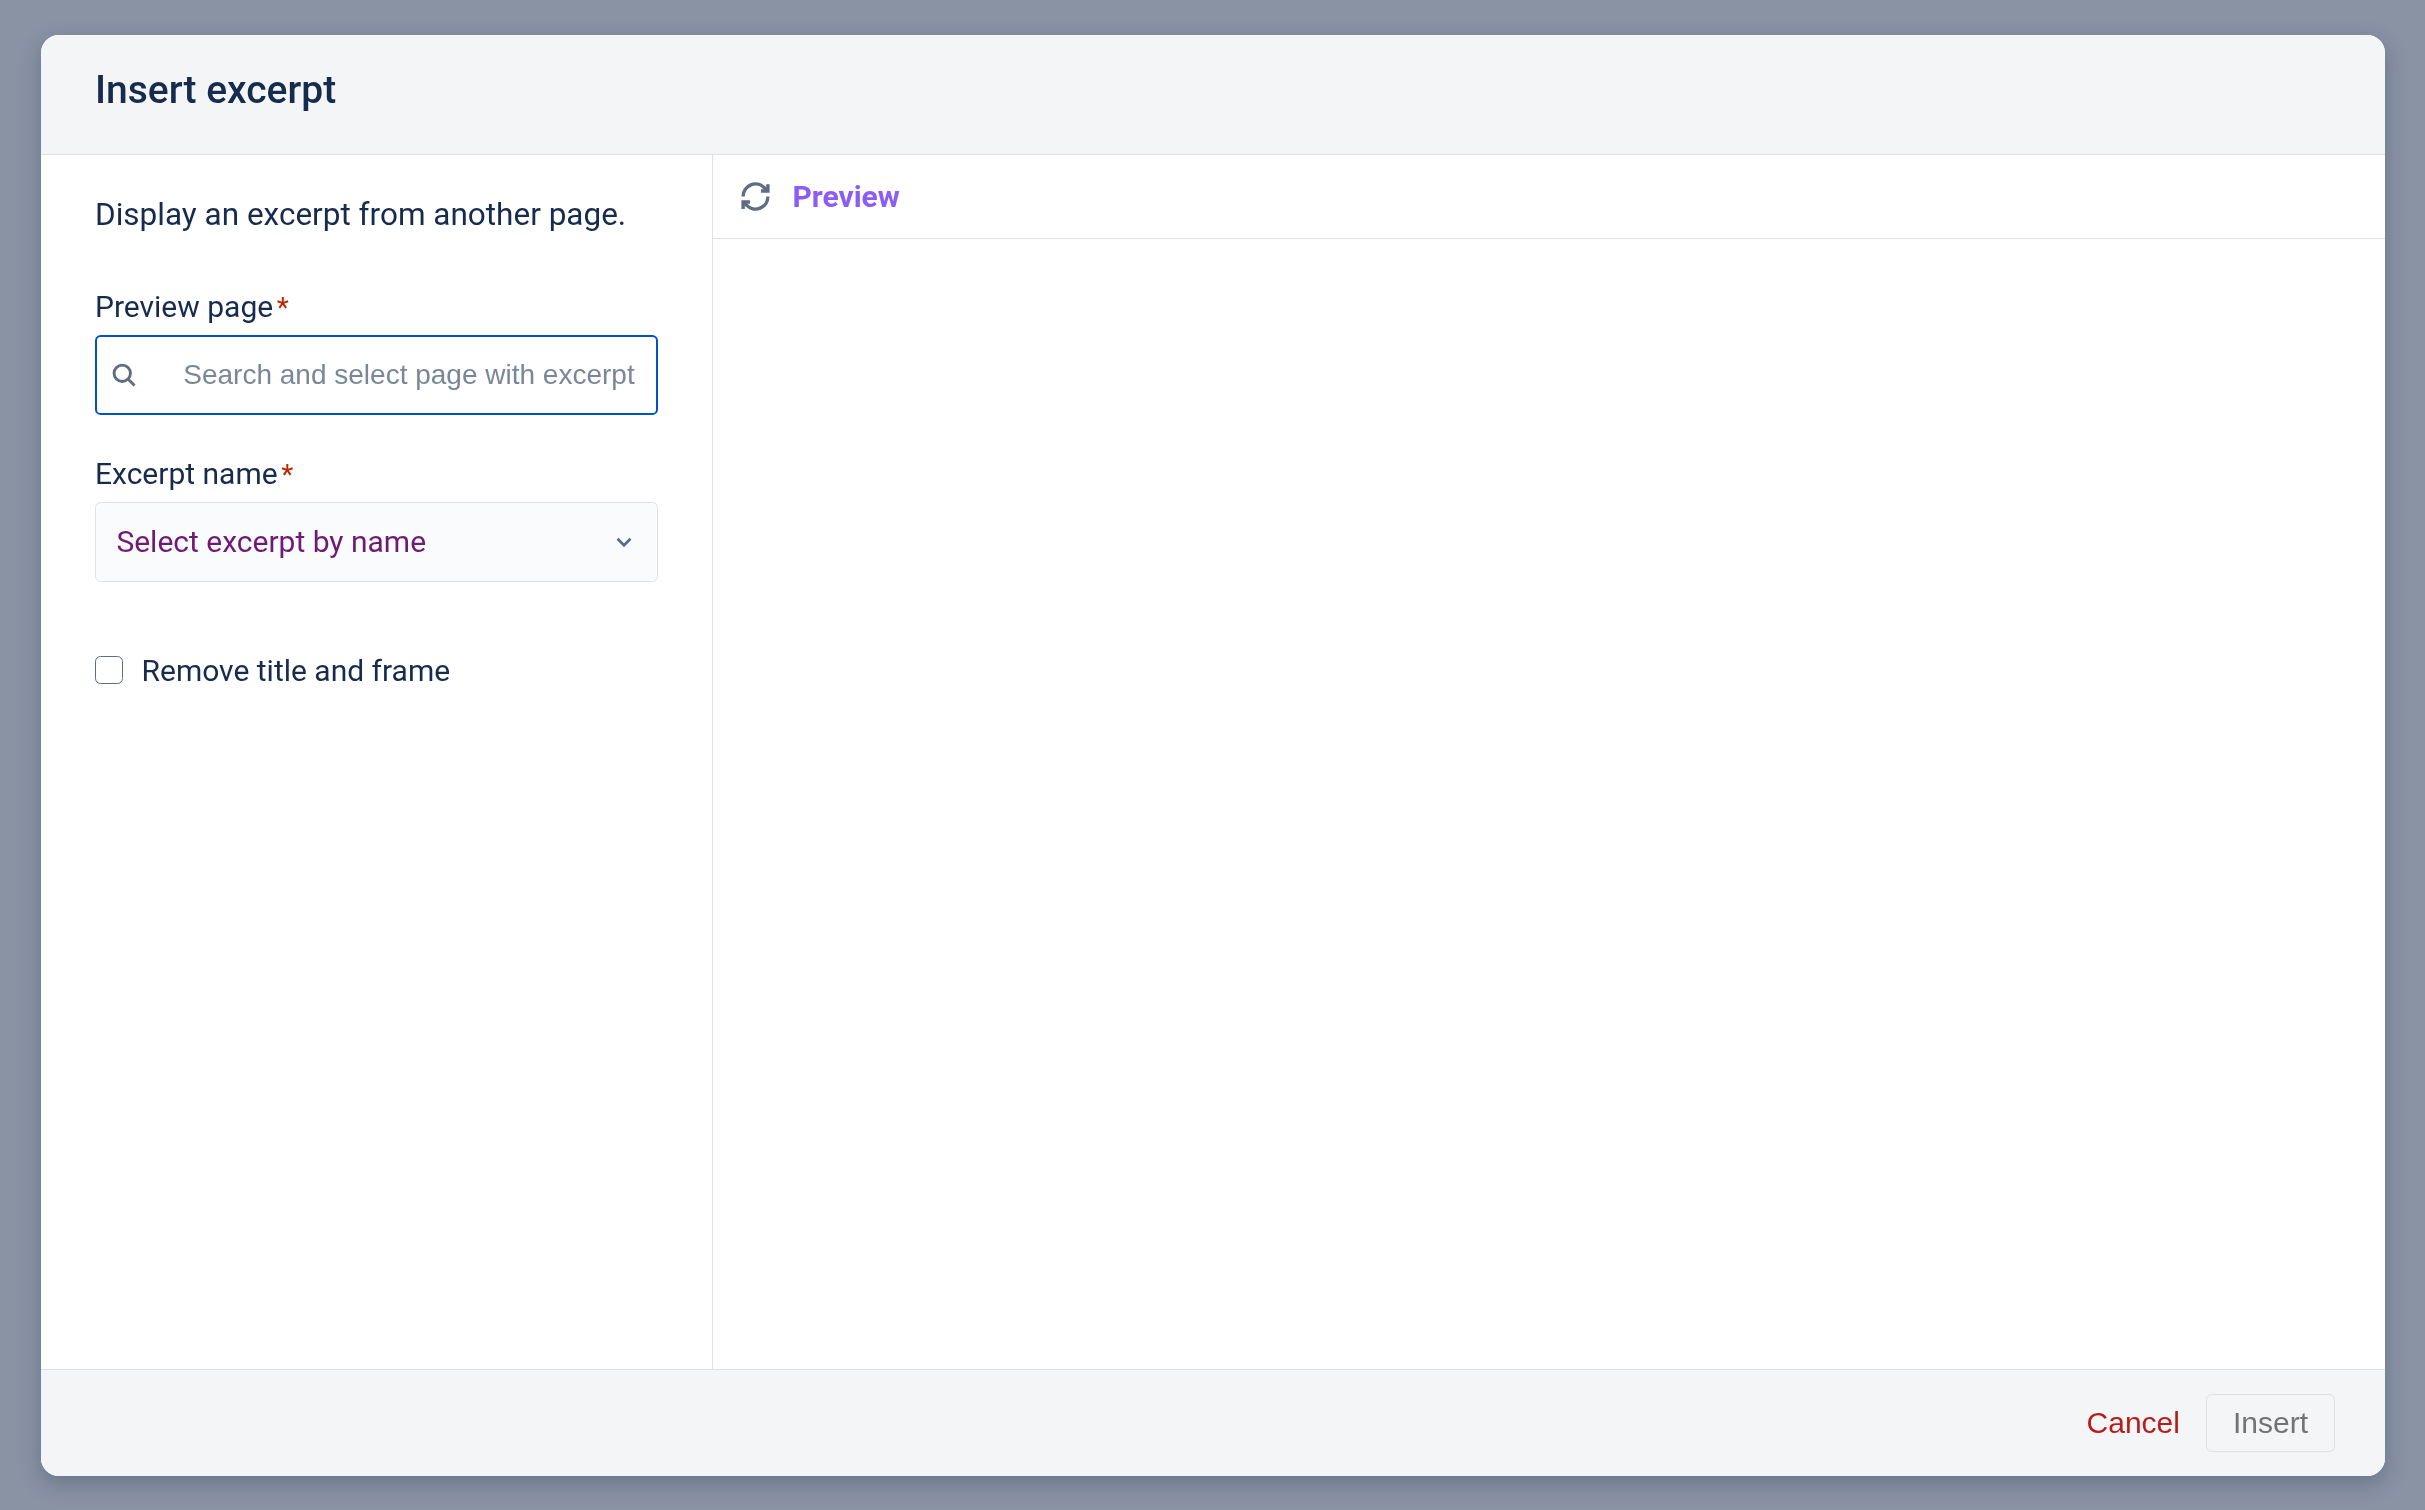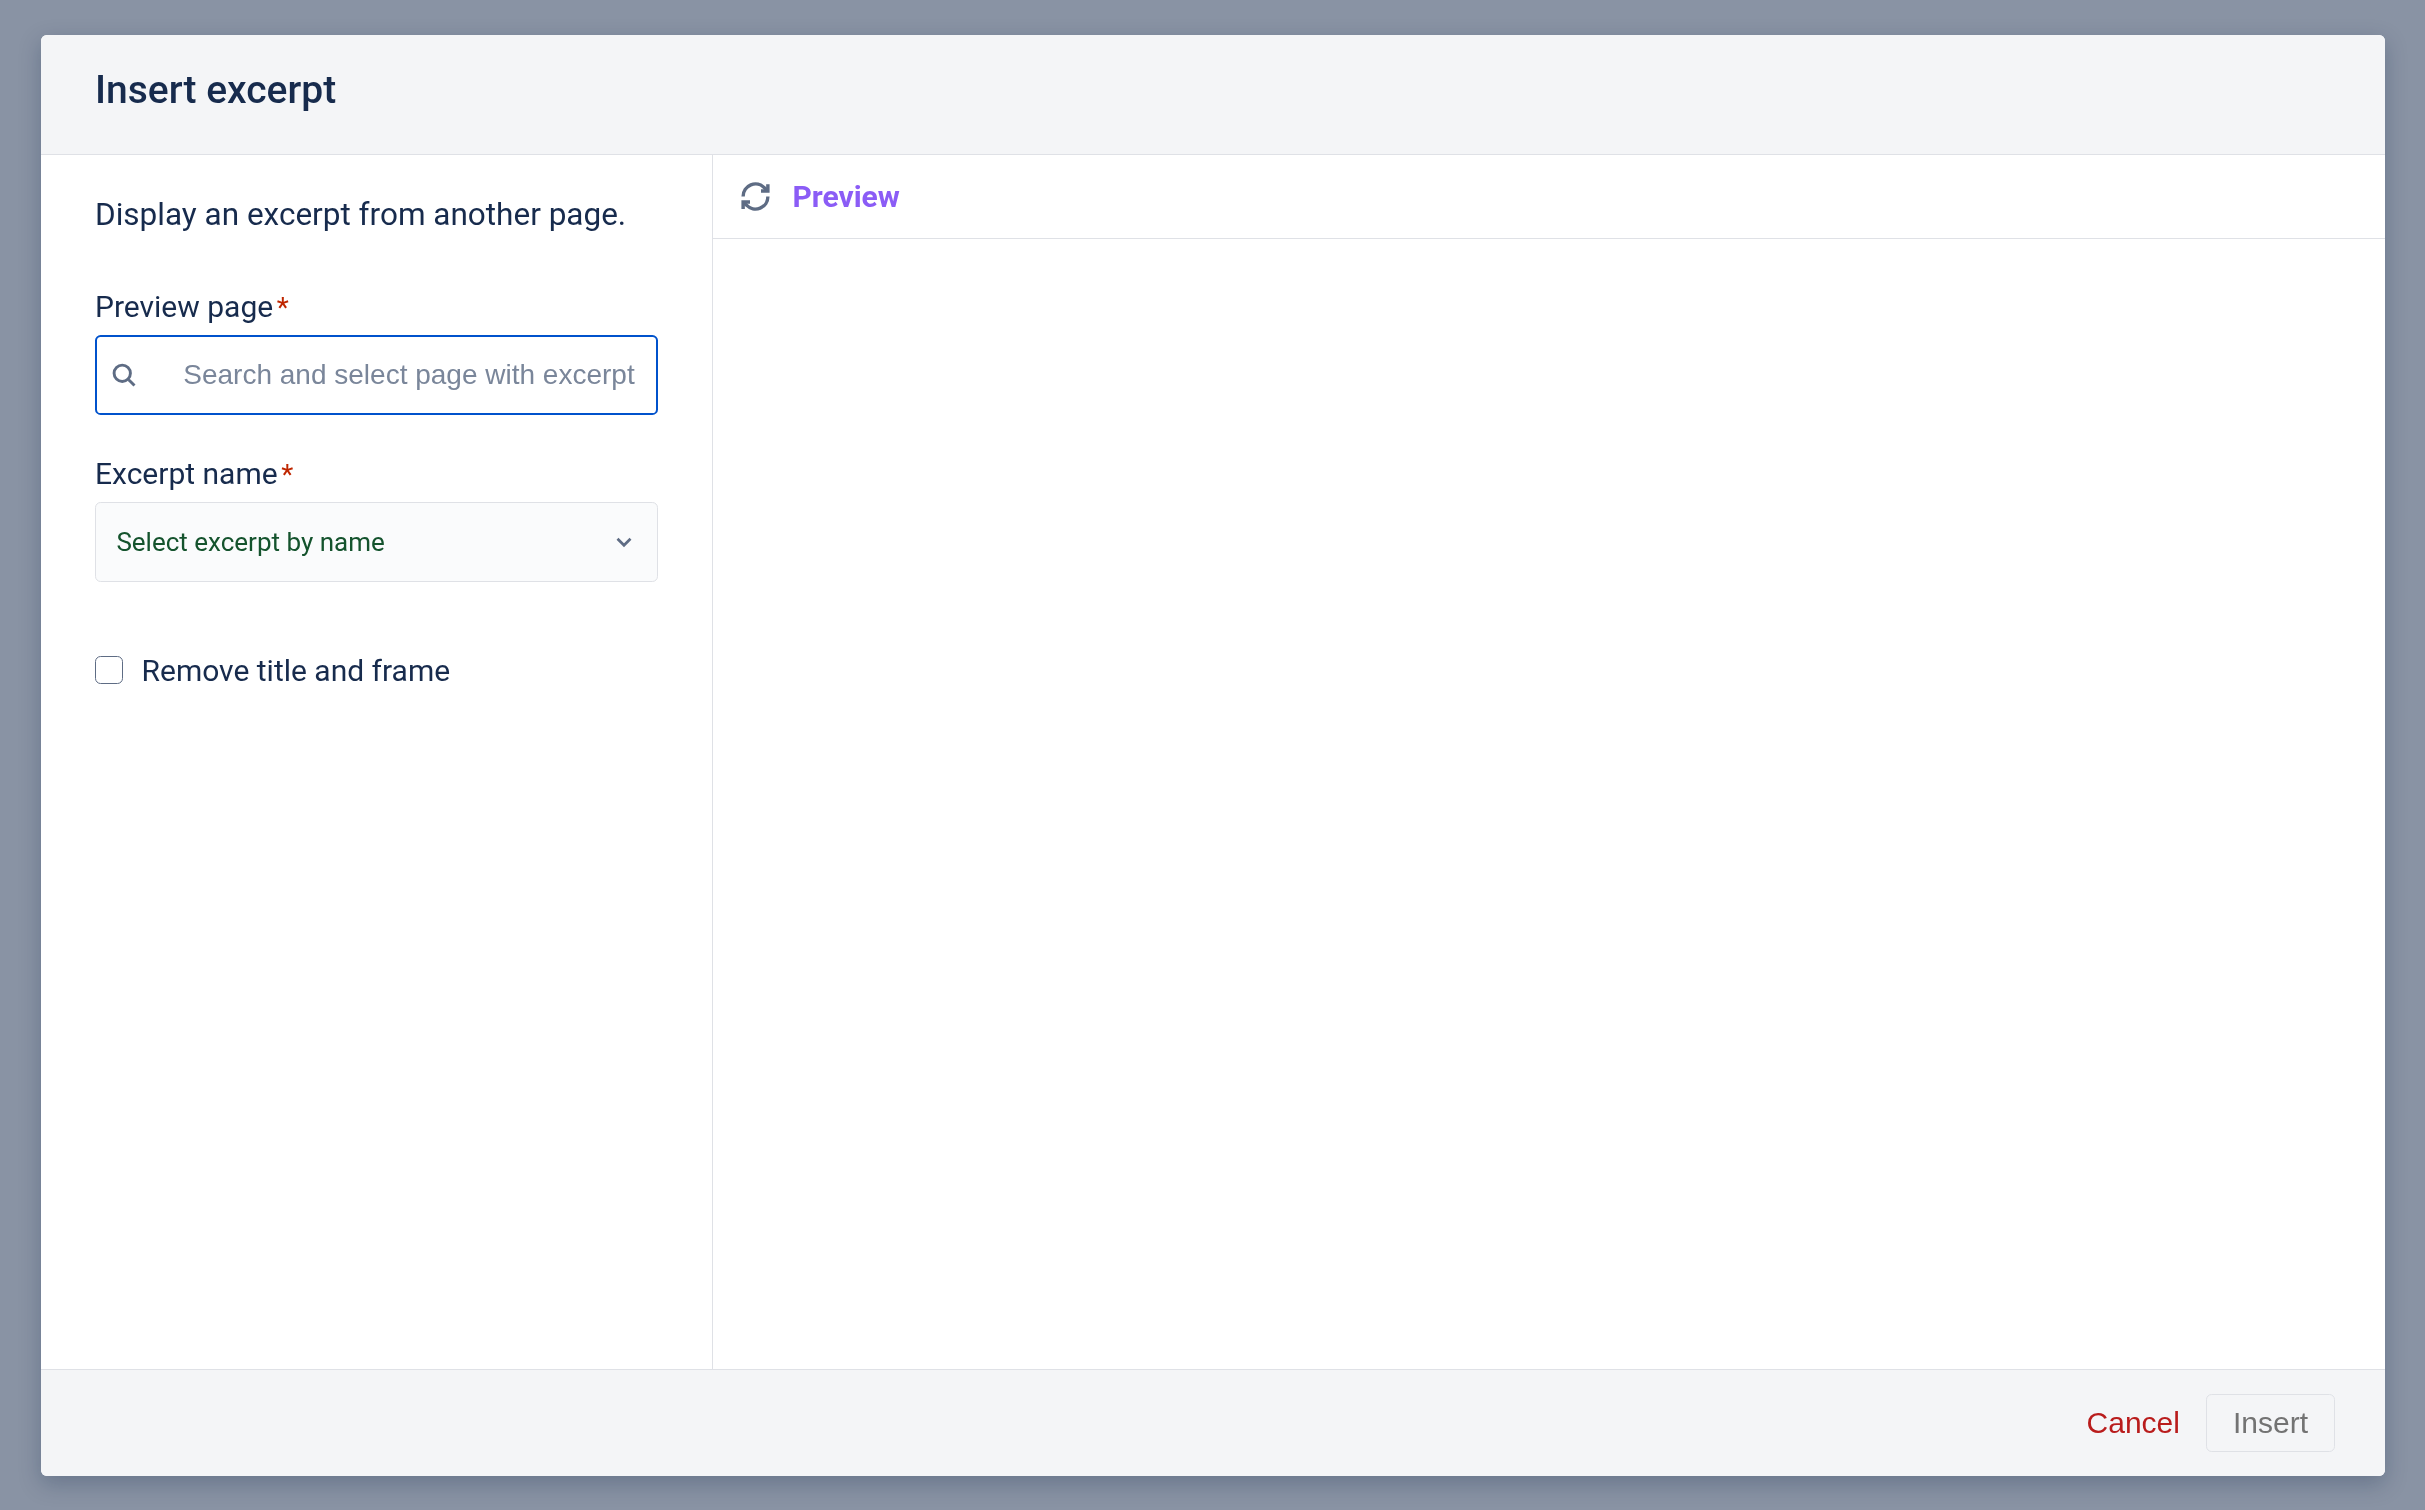--- a/index.html
+++ b/index.html
@@ -5,21 +5,21 @@
   * { box-sizing: border-box; margin: 0; padding: 0; }
   body {
     font-family: -apple-system, BlinkMacSystemFont, "Segoe UI", Roboto, Helvetica, Arial, sans-serif;
     background: #8993a4;
     width: 2426px;
     height: 1511px;
     padding: 35px 41px;
   }
   .dialog {
     background: #fff;
-    border-radius: 6px;
+    border-radius: 18px;
     width: 100%;
     height: 100%;
     display: flex;
     flex-direction: column;
     box-shadow: 0 7.4px 22px rgba(9,30,66,0.25);
     overflow: hidden;
   }
   .dialog-header {
     background: #f4f5f7;
     border-bottom: 1.9px solid #dfe1e6;
@@ -94,22 +94,22 @@
     align-items: center;
     justify-content: space-between;
     border: 1.9px solid #dfe1e6;
     border-radius: 5.6px;
     padding: 0 20.4px;
     height: 80px;
     background: #fafbfc;
     cursor: pointer;
   }
   .select-placeholder {
-    font-size: 26px;
-    color: #14532d;
+    font-size: 30px;
+    color: #701a75;
   }
   .chevron {
     width: 26px;
     height: 26px;
     color: #5e6c84;
   }
   .checkbox-row {
     display: flex;
     align-items: center;
     gap: 18.5px;

